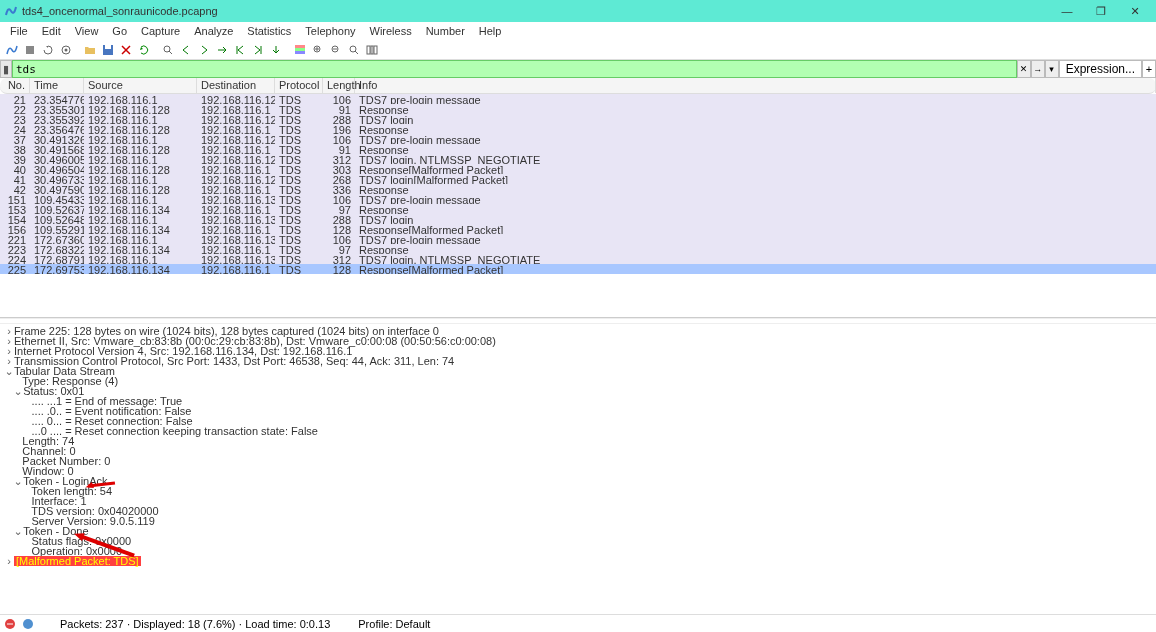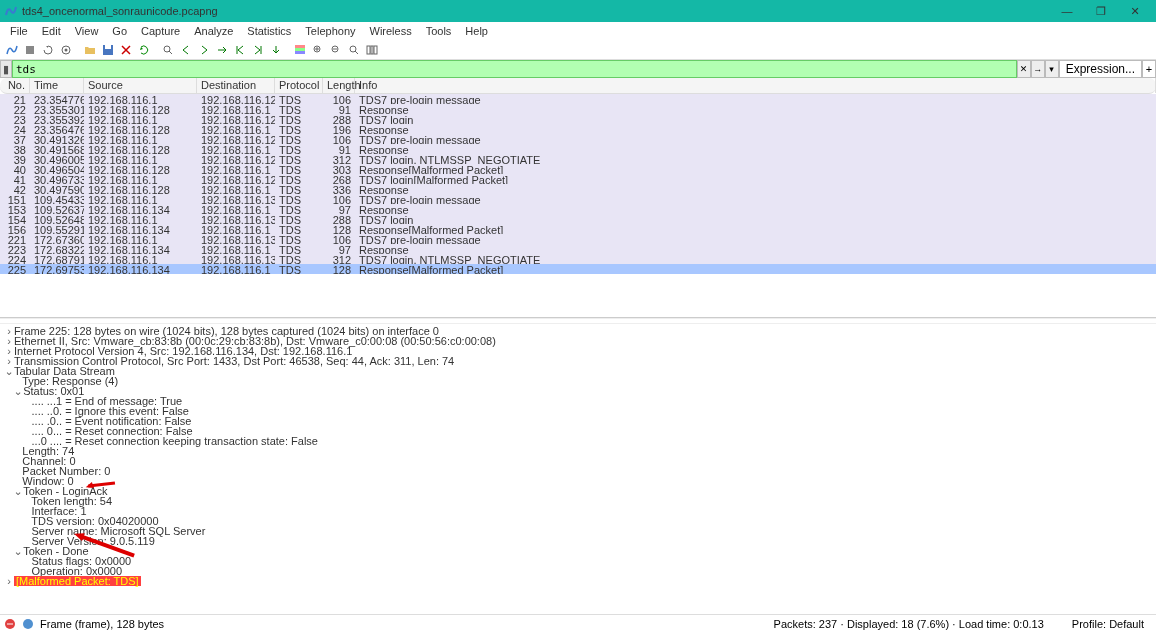--- a/index.html
+++ b/index.html
@@ -1,17 +1,17 @@
 <!DOCTYPE html>
 <html><head>
 <meta charset="utf-8">
 <style>
 * { margin: 0; padding: 0; box-sizing: border-box; font-family: 'Segoe UI', Tahoma, sans-serif; font-size: 11px; }
 body { background: #fff; overflow: hidden; width: 1156px; height: 632px; }
-.titlebar { height: 22px; display: flex; align-items: center; padding: 0 4px; background: #14b8a6; }
+.titlebar { height: 22px; display: flex; align-items: center; padding: 0 4px; background: #5eead4; }
 .titlebar .icon { width: 14px; height: 14px; margin-right: 4px; display:inline-flex; align-items:center; justify-content:center; }
 .titlebar .title { color: #333; flex: 1; }
 .win-controls { display: flex; gap: 0; }
 .win-btn { width: 34px; height: 22px; display: flex; align-items: center; justify-content: center; color: #333; }
 .menubar { height: 18px; display: flex; align-items: center; padding: 0 4px; gap: 2px; background: #fff; }
 .menubar span { padding: 1px 6px; color: #333; }
 .toolbar { height: 20px; display: flex; align-items: center; padding: 0 4px; gap: 2px; background: #fff; border-bottom: 1px solid #ddd; }
 .tool-icon { width: 16px; height: 16px; display: inline-flex; align-items: center; justify-content: center; }
 .filter-row { height: 18px; display: flex; align-items: stretch; padding: 0; }
 .filter-label { width: 12px; background: #e8e8e8; border: 1px solid #bbb; display:flex; align-items:center; justify-content:center; color:#555;}
@@ -76,21 +76,21 @@
 <div class="menubar" id="menubar">
     <span>File</span>
     <span>Edit</span>
     <span>View</span>
     <span>Go</span>
     <span>Capture</span>
     <span>Analyze</span>
     <span>Statistics</span>
     <span>Telephony</span>
     <span>Wireless</span>
-    <span>Tools</span>
+    <span>Number</span>
     <span>Help</span>
   </div>
 
 <div class="toolbar">
   <span class="tool-icon">
       <svg width="14" height="14">
         <path d="M2 11 Q4 2 7 7 Q10 12 12 3" stroke="#3a7ad0" fill="none" stroke-width="1.5"></path>
       </svg>
     </span>
   <span class="tool-icon">
@@ -397,33 +397,31 @@
 
 <div class="detail-pane">
   <div class="tree-row"><span class="tree-toggle">›</span><span>Frame 225: 128 bytes on wire (1024 bits), 128 bytes captured (1024 bits) on interface 0</span></div>
   <div class="tree-row"><span class="tree-toggle">›</span><span>Ethernet II, Src: Vmware_cb:83:8b (00:0c:29:cb:83:8b), Dst: Vmware_c0:00:08 (00:50:56:c0:00:08)</span></div>
   <div class="tree-row"><span class="tree-toggle">›</span><span>Internet Protocol Version 4, Src: 192.168.116.134, Dst: 192.168.116.1</span></div>
   <div class="tree-row"><span class="tree-toggle">›</span><span>Transmission Control Protocol, Src Port: 1433, Dst Port: 46538, Seq: 44, Ack: 311, Len: 74</span></div>
   <div class="tree-row"><span class="tree-toggle">⌄</span><span>Tabular Data Stream</span></div>
   <div class="tree-row">      <span>Type: Response (4)</span></div>
   <div class="tree-row">   <span class="tree-toggle">⌄</span><span>Status: 0x01</span></div>
   <div class="tree-row">         <span>.... ...1 = End of message: True</span></div>
-  <div class="tree-row">         <span>.... ..0. = Ignore this event: False</span></div>
   <div class="tree-row">         <span>.... .0.. = Event notification: False</span></div>
   <div class="tree-row">         <span>.... 0... = Reset connection: False</span></div>
   <div class="tree-row">         <span>...0 .... = Reset connection keeping transaction state: False</span></div>
   <div class="tree-row">      <span>Length: 74</span></div>
   <div class="tree-row">      <span>Channel: 0</span></div>
   <div class="tree-row">      <span>Packet Number: 0</span></div>
   <div class="tree-row">      <span>Window: 0</span></div>
   <div class="tree-row">   <span class="tree-toggle">⌄</span><span>Token - LoginAck</span></div>
   <div class="tree-row">         <span>Token length: 54</span></div>
   <div class="tree-row">         <span>Interface: 1</span></div>
   <div class="tree-row">         <span>TDS version: 0x04020000</span></div>
-  <div class="tree-row">         <span>Server name: Microsoft SQL Server</span></div>
   <div class="tree-row">         <span>Server Version: 9.0.5.119</span></div>
   <div class="tree-row">   <span class="tree-toggle">⌄</span><span>Token - Done</span></div>
   <div class="tree-row">         <span>Status flags: 0x0000</span></div>
   <div class="tree-row">         <span>Operation: 0x0000</span></div>
   <div class="tree-row"><span class="tree-toggle">›</span><span class="tree-malformed">[Malformed Packet: TDS]</span></div>
 
   <svg class="arrow" style="left:85px; top:152px;" width="30" height="20">
       <path d="M28 2 L4 14" stroke="#d00" stroke-width="3"></path>
       <path d="M2 16 L10 14 L6 9 Z" fill="#d00"></path>
     </svg>
@@ -438,16 +436,15 @@
       <svg width="12" height="12">
         <circle cx="6" cy="6" r="5" fill="#e04040"></circle>
         <path d="M3 6 L9 6" stroke="#fff"></path>
       </svg>
     </span>
   <span class="sb-icon">
       <svg width="12" height="12">
         <circle cx="6" cy="6" r="5" fill="#5090d0"></circle>
       </svg>
     </span>
-  <span class="sb-left">Frame (frame), 128 bytes</span>
   <span class="sb-mid">Packets: 237 · Displayed: 18 (7.6%) · Load time: 0:0.13</span>
   <span class="sb-right">Profile: Default</span>
 </div>
 
 </body></html>

